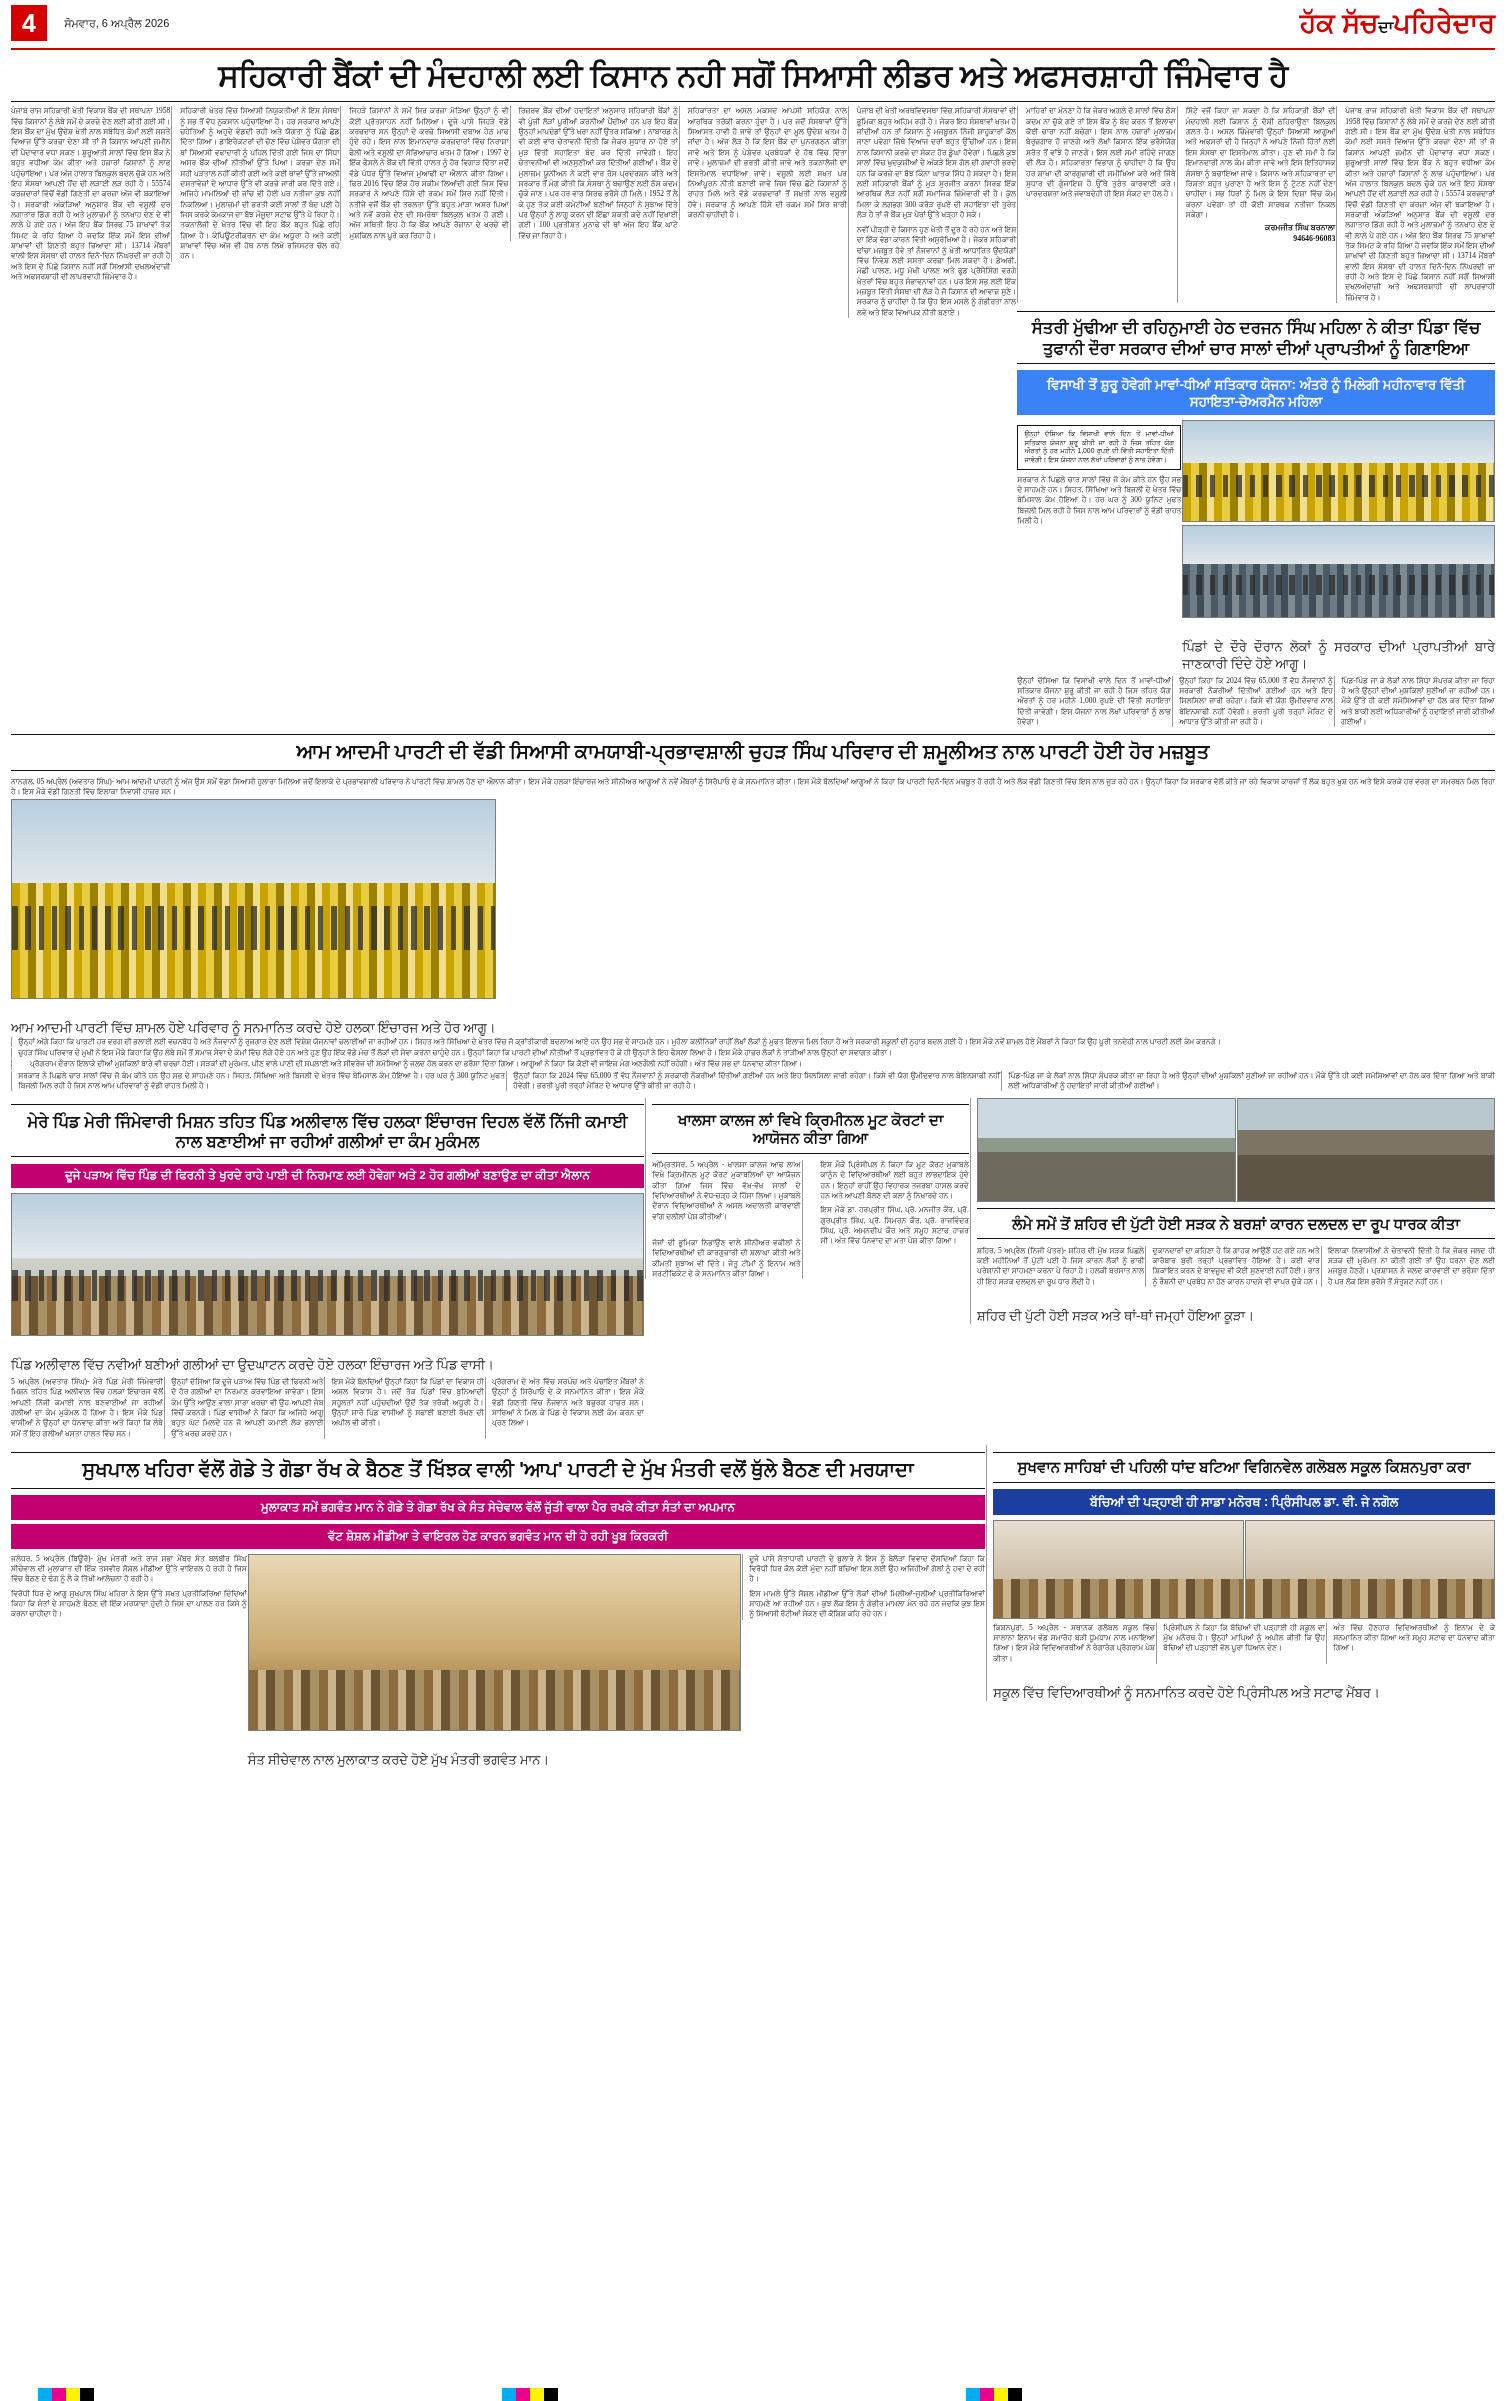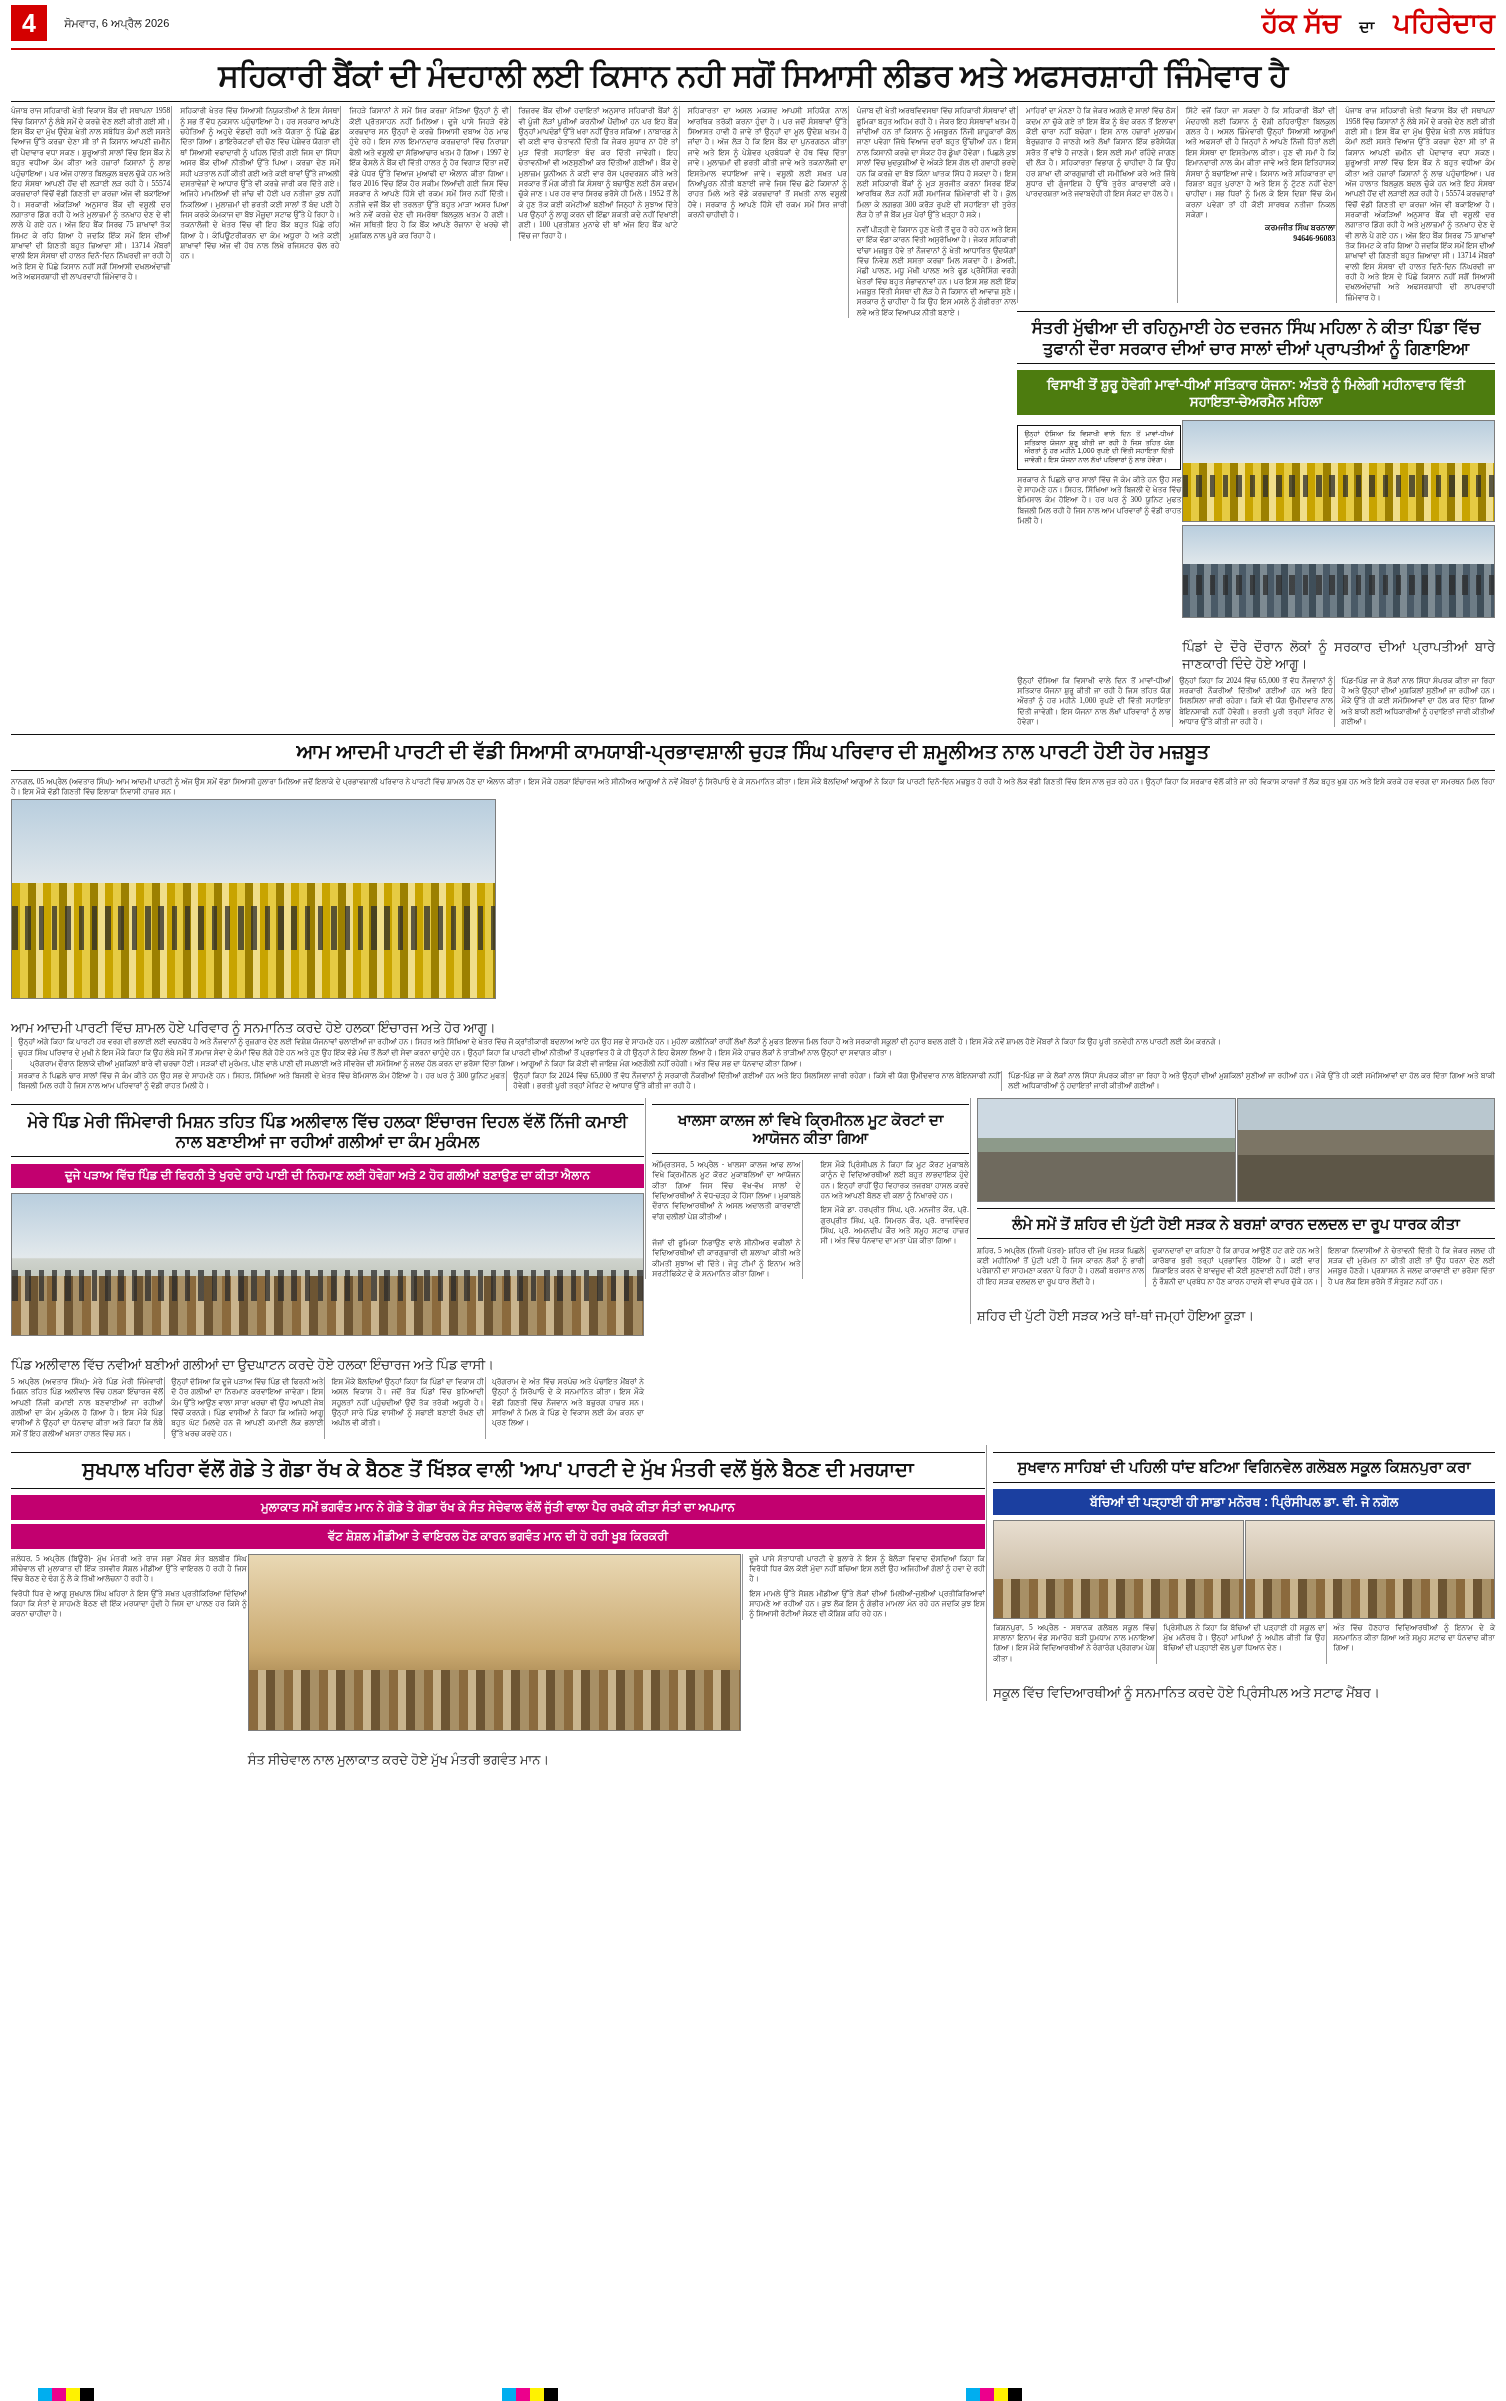--- a/index.html
+++ b/index.html
@@ -15,21 +15,21 @@
   .page { position:relative; width:1506px; height:2401px; background:#fff; padding:0 11px; }
 
   
   .masthead { display:flex; align-items:center; height:50px; border-bottom:2.4px solid #c00; padding-bottom:1.6px; }
   .page-num {
     width:36px; height:36px; background:#d40000; color:#fff;
     font-family:"Liberation Sans", sans-serif; font-weight:bold; font-size:25px;
     display:flex; align-items:center; justify-content:center; margin-right:17.3px;
   }
   .mast-date { font-size:11px; font-family:"Liberation Sans", sans-serif; color:#111; }
-  .mast-logo { margin-left:auto; display:flex; align-items:baseline; gap:19px; }
+  .mast-logo { margin-left:auto; display:flex; align-items:baseline; gap:0; }
   .mast-logo .l1 { color:#d40000; font-size:27px; font-weight:bold; font-family:"Liberation Sans", sans-serif; }
   .mast-logo .l2 { color:#111; font-size:15.7px; font-weight:bold; font-family:"Liberation Sans", sans-serif; }
   .mast-logo .l3 { color:#d40000; font-size:27px; font-weight:bold; font-family:"Liberation Sans", sans-serif; }
 
   
   .lead-headline {
     font-family:"Liberation Sans", sans-serif;
     font-weight:bold; font-size:31px; line-height:1.18;
     text-align:center; padding:7.9px 0 6.3px; letter-spacing:-0.4px;
     border-bottom:1.6px solid #111; margin-bottom:4.7px;
@@ -37,21 +37,21 @@
   .sec-headline {
     font-family:"Liberation Sans", sans-serif;
     font-weight:bold; font-size:19.6px; line-height:1.22; text-align:center;
     border-top:1.6px solid #111; border-bottom:1.6px solid #111;
     padding:5.5px 4.7px; margin:6.3px 0 6.3px;
   }
   .sec-headline.small { font-size:16.5px; }
   .sec-headline.tiny { font-size:15px; }
 
   .banner-green {
-    background:#4d7c0f; color:#fff; font-family:"Liberation Sans", sans-serif;
+    background:#3b82f6; color:#fff; font-family:"Liberation Sans", sans-serif;
     font-weight:bold; font-size:13.3px; line-height:1.28; text-align:center;
     padding:5.5px 7.9px; margin:4.7px 0;
   }
   .banner-magenta {
     background:#c2006f; color:#fff; font-family:"Liberation Sans", sans-serif;
     font-weight:bold; font-size:11.8px; line-height:1.3; text-align:center;
     padding:4.7px 7.9px; margin:4.7px 0;
   }
   .banner-blue {
     background:#1b3fa0; color:#fff; font-family:"Liberation Sans", sans-serif;

